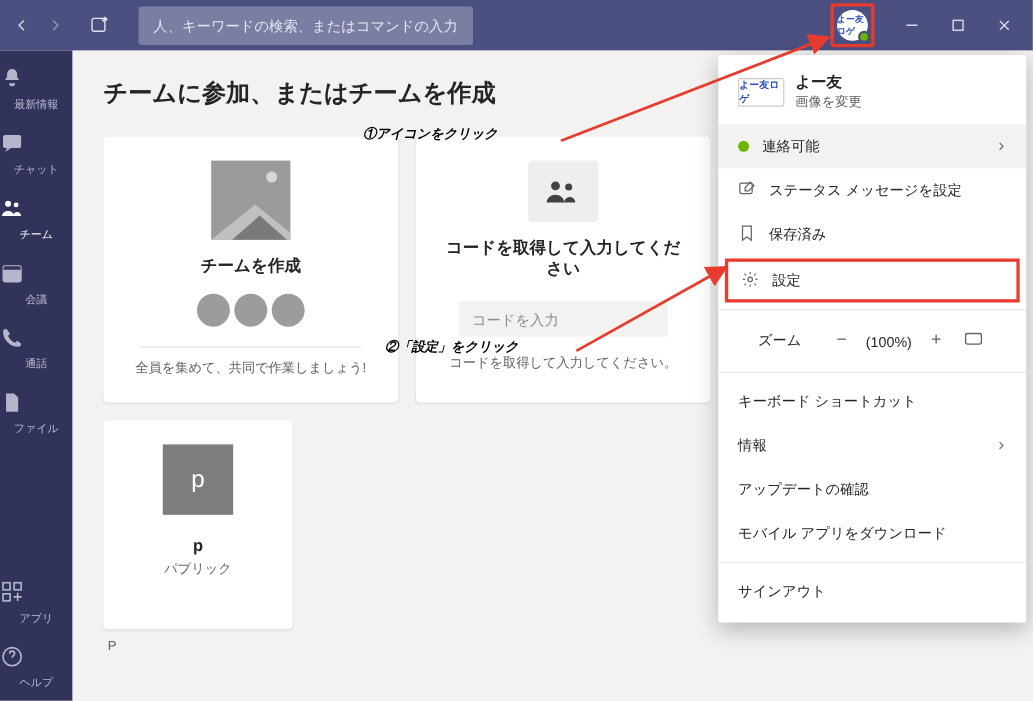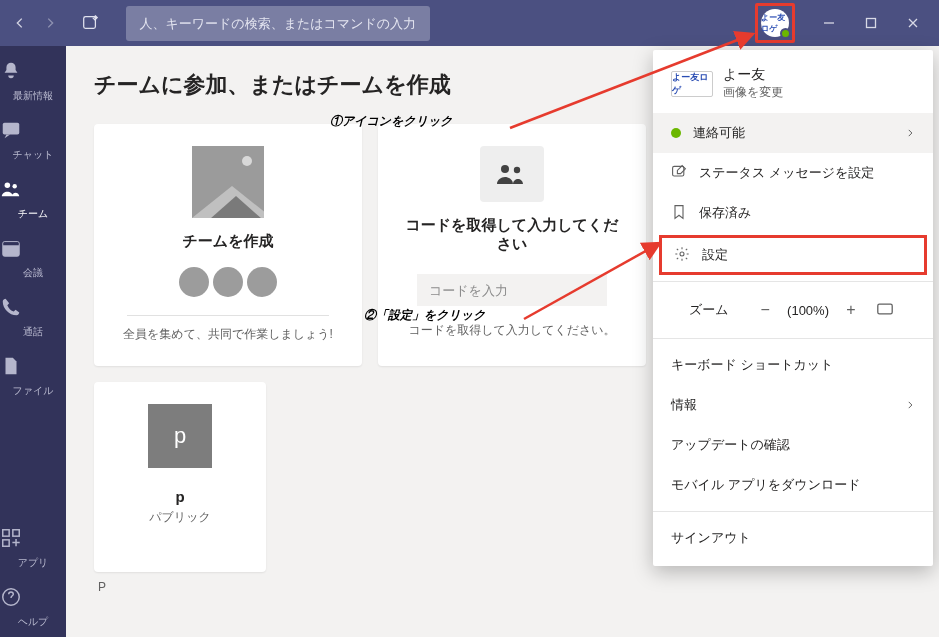--- a/index.html
+++ b/index.html
@@ -122,21 +122,21 @@
   .panel {
     position:absolute; right:6px; top:50px; width:280px; background:#fff;
     box-shadow: 0 6px 20px rgba(0,0,0,.25); border-radius:2px;
     padding-bottom: 8px; z-index: 50;
   }
   .panel-header { display:flex; align-items:center; gap:10px; padding:16px 18px 12px;}
   .panel-header .logo {
     width:42px;height:26px;background:#fff;border:1px solid #ccc;border-radius:2px;
     font-size:9px;font-weight:bold;color:#2a4db3;display:flex;align-items:center;justify-content:center;
   }
-  .panel-header .name { font-size:14px; font-weight:400; color:#252424;}
+  .panel-header .name { font-size:14px; font-weight:700; color:#252424;}
   .panel-header .sub { font-size:12px; color:#616161;}
   .panel-item {
     display:flex;align-items:center; gap:12px; padding:0 18px; height:40px;
     font-size:13px; color:#252424; cursor:pointer;
   }
   .panel-item.hover { background:#f3f2f1; }
   .panel-item .chev { margin-left:auto; color:#616161;}
   .panel-item.boxed { border:3px solid #e63b2e; margin:2px 6px; padding:0 12px; height:40px;}
   .panel-sep { height:1px; background:#e5e5e5; margin:6px 0;}
   .zoom-row { display:flex;align-items:center;gap:10px;padding:0 36px;height:44px;font-size:13px;color:#252424;}
@@ -397,21 +397,21 @@
 <div class="anno" style="left:330px; top:113px;">①アイコンをクリック</div>
 <svg class="anno-line" style="left:505px; top:28px;" width="260" height="110">
   <defs>
       <marker id="ah1" markerWidth="8" markerHeight="8" refX="7" refY="4" orient="auto">
         <path d="M0 0L8 4L0 8z" fill="#e63b2e"></path>
       </marker>
     </defs>
   <line x1="5" y1="100" x2="248" y2="6" stroke="#e63b2e" stroke-width="2.5" marker-end="url(#ah1)"></line>
 </svg>
 
-<div class="anno" style="left:364px; top:307px;font-style:italic;">②「設定」をクリック</div>
+<div class="anno" style="left:350px; top:307px;font-style:italic;">②「設定」をクリック</div>
 <svg class="anno-line" style="left:520px; top:237px;" width="150" height="90">
   <defs>
       <marker id="ah2" markerWidth="8" markerHeight="8" refX="7" refY="4" orient="auto">
         <path d="M0 0L8 4L0 8z" fill="#e63b2e"></path>
       </marker>
     </defs>
   <line x1="4" y1="82" x2="140" y2="6" stroke="#e63b2e" stroke-width="2.5" marker-end="url(#ah2)"></line>
 </svg>
 
 </body></html>

